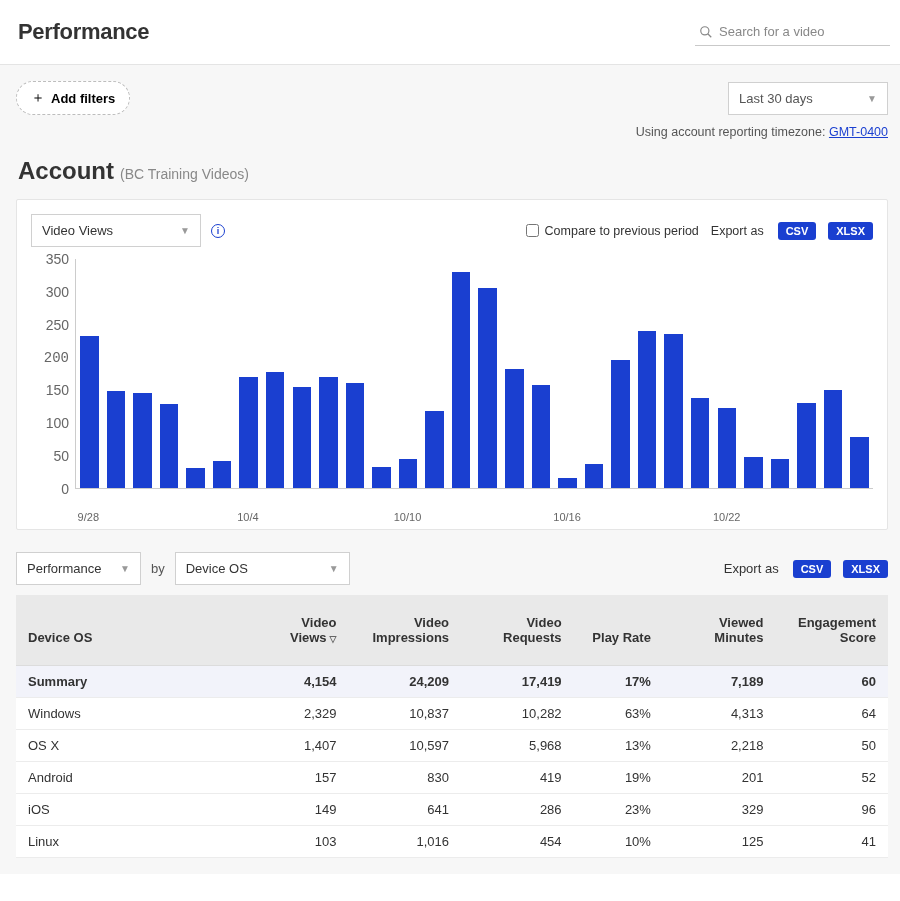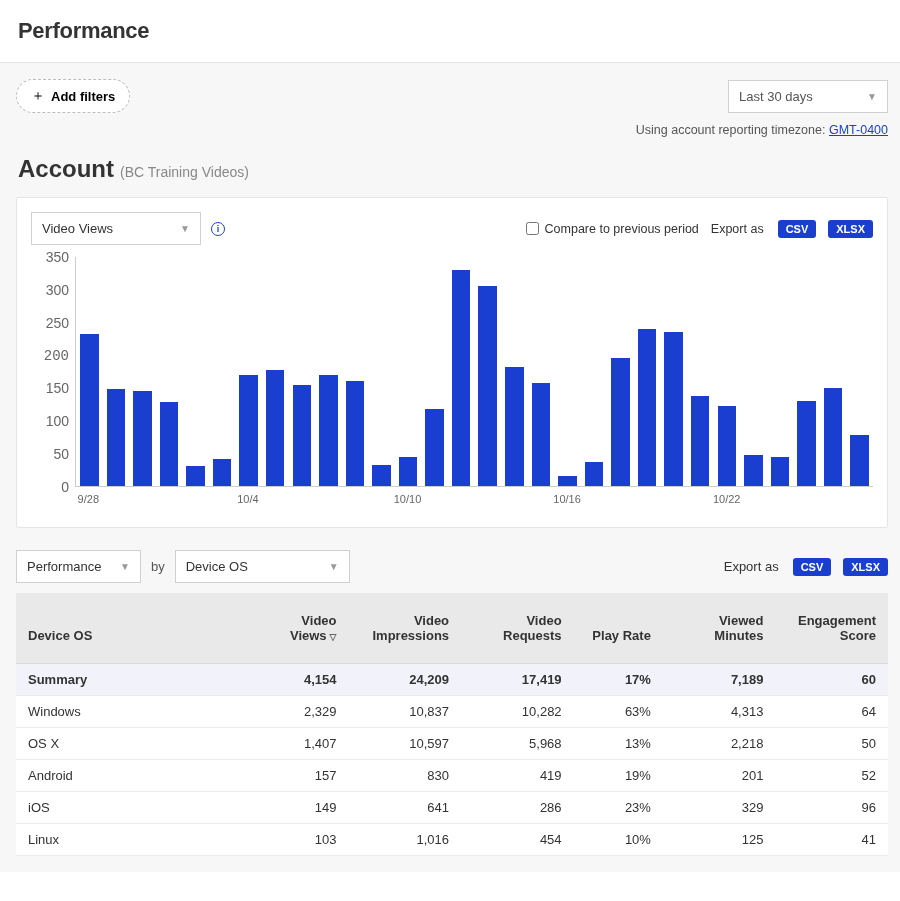--- a/index.html
+++ b/index.html
@@ -203,21 +203,21 @@
   .x-axis {
     margin-left: 44px;
     position: relative;
     height: 22px;
   }
   .x-tick-label {
     position: absolute;
     font-size: 11px;
     color: #666;
     transform: translateX(-50%);
-    top: 6px;
+    top: 22px;
   }
 
   
   .by-row {
     display: flex;
     align-items: center;
     justify-content: space-between;
     margin-top: 22px;
     margin-bottom: 0;
   }
@@ -265,20 +265,27 @@
   .summary-row td {
     background: #f2f3fa;
     font-weight: 700;
   }
 </style>
 </head>
 <body>
 
 <div class="topbar">
   <div class="page-title">Performance</div>
+  <label class="search-wrap">
+    <svg width="14" height="14" viewBox="0 0 24 24" fill="none" stroke="#888" stroke-width="2">
+      <circle cx="10" cy="10" r="7"></circle>
+        <line x1="21" y1="21" x2="15" y2="15"></line>
+    </svg>
+    <input type="text" placeholder="Search for a video" style="">
+  </label>
 </div>
 
 <div class="filters-region">
 
   <div class="filters-row">
     <button class="add-filters-btn">
       <span class="plus">＋</span>
       <span>Add filters</span>
     </button>
     <div class="date-select">

